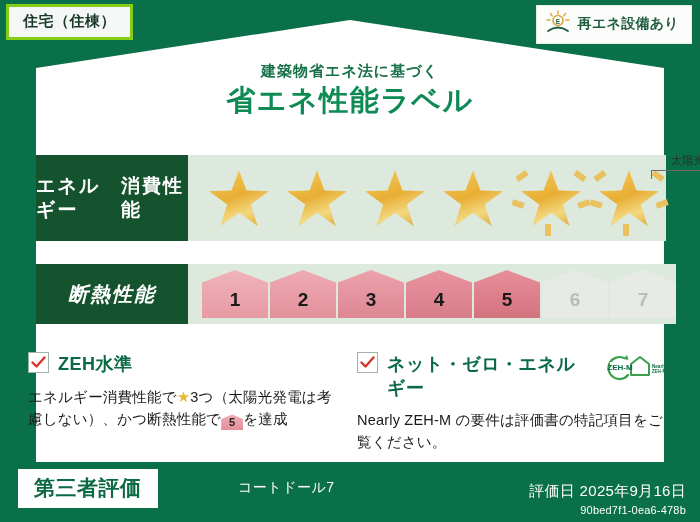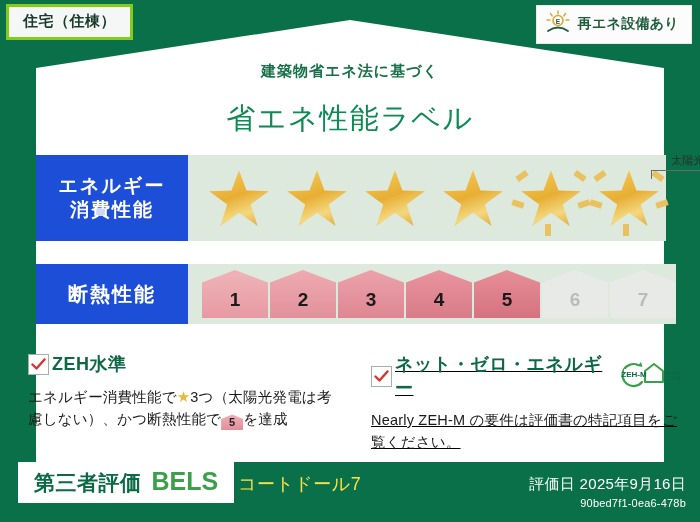--- a/index.html
+++ b/index.html
@@ -41,43 +41,43 @@
     font-size: 14px; font-weight: bold; color: #1f5c3d; letter-spacing: .3px;
   }
 
   
   #title-block {
     position: absolute; left: 0; right: 0; top: 62px;
     text-align: center; z-index: 5;
   }
   #title-sub {
     font-size: 15px; font-weight: bold; color: #167048;
-    letter-spacing: 1px; margin-bottom: 18px;
+    letter-spacing: 1px; margin-bottom: 0;
   }
   #title-main {
-    font-size: 29px; font-weight: normal; color: #0e8a54;
+    font-size: 29px; font-weight: bold; color: #0e8a54;
     letter-spacing: 1.5px;
   }
 
   
   .metric-row {
     position: absolute; left: 36px; display: flex; z-index: 5;
     height: 80px;
   }
   #row-energy { top: 155px; width: 628px; height: 86px; }
   #row-insulation { top: 264px; width: 628px; height: 60px; }
 
   .metric-label {
-    background: #1d4ed8; color: #ffffff;
-    display: flex; flex-direction: column; align-items: center;
+    background: #14532d; color: #ffffff;
+    display: flex; flex-direction: row; align-items: center;
     justify-content: center; flex: 0 0 152px;
     font-weight: bold; letter-spacing: 2px; line-height: 1.25;
   }
   #row-energy .metric-label { font-size: 19px; }
-  #row-insulation .metric-label { font-size: 20px; }
+  #row-insulation .metric-label { font-size: 20px; font-style: italic; }
 
   .metric-value {
     flex: 1; background: #dde9dd; position: relative;
     display: flex; align-items: center;
   }
   #row-insulation .metric-value { background: #dde9dd; }
 
   
   #stars-wrap {
     display: flex; align-items: center; gap: 4px;
@@ -126,53 +126,53 @@
   .grade.off { color: #b9bcb9; background: #e8eae8; }
   .grade.on.g1 { background: linear-gradient(180deg,#f0b3b9 0%, #e79aa3 100%); }
   .grade.on.g2 { background: linear-gradient(180deg,#eeaab2 0%, #e2919b 100%); }
   .grade.on.g3 { background: linear-gradient(180deg,#eca2ab 0%, #dd8793 100%); }
   .grade.on.g4 { background: linear-gradient(180deg,#e9949f 0%, #d87c89 100%); }
   .grade.on.g5 { background: linear-gradient(180deg,#e78e99 0%, #d4737f 100%); }
 
   
   .zeh-col { position: absolute; top: 352px; z-index: 5; }
   #zeh-left  { left: 28px;  width: 305px; }
-  #zeh-right { left: 371px; width: 310px; text-decoration: underline; }
-
-  .zeh-head { display: flex; align-items: center; gap: 3px; margin-bottom: 9px; }
+  #zeh-right { left: 357px; width: 310px; }
+
+  .zeh-head { display: flex; align-items: flex-start; gap: 9px; margin-bottom: 9px; }
   .check-box {
     width: 21px; height: 21px; border: 1px solid #9fb3a6; background: #fff;
     display: flex; align-items: center; justify-content: center;
     flex: 0 0 21px;
   }
   .zeh-title { font-size: 18px; font-weight: bold; color: #0b6a45; letter-spacing: .5px; }
   .zeh-body { font-size: 14.5px; color: #1a1a1a; line-height: 1.55; letter-spacing: .2px; }
 
   .inline-star { display: inline-block; color: #e8b93c; font-size: 15px; }
   .inline-grade {
     display: inline-block; width: 22px; height: 16px; font-size: 11px;
     font-weight: bold; color: #222; text-align: center; line-height: 17px;
     background: linear-gradient(180deg,#f0b0b8 0%, #e28f9a 100%);
     clip-path: polygon(50% 0, 100% 28%, 100% 100%, 0 100%, 0 28%);
     vertical-align: -2px;
   }
   #zehm-logo { margin-left: 14px; flex: 0 0 auto; }
 
   
-  #footer { position: absolute; left: 0; bottom: 8px; width: 700px; height: 60px; z-index: 6; text-decoration: underline; }
+  #footer { position: absolute; left: 0; bottom: 1px; width: 700px; height: 60px; z-index: 6; text-decoration: underline; }
   #bels-box {
     position: absolute; left: 18px; top: 8px;
     background: #ffffff; padding: 5px 16px 6px 16px;
     display: flex; align-items: baseline; gap: 10px;
   }
   #bels-eval { font-size: 21px; font-weight: bold; color: #0b6a45; letter-spacing: .5px; }
   #bels-mark { font-size: 25px; font-weight: bold; color: #3ba04b; letter-spacing: 0px; }
   #property-name {
     position: absolute; left: 238px; top: 18px;
-    font-size: 18px; color: #fde047; letter-spacing: .5px;
+    font-size: 14px; color: #ffffff; letter-spacing: .5px;
   }
   #footer-right { position: absolute; right: 14px; top: 9px; text-align: right; color: #fff; }
   #eval-date { font-size: 15px; letter-spacing: .3px; margin-top: 12px; }
   #eval-id { font-size: 11px; margin-top: 3px; letter-spacing: .2px; }
 </style>
 </head>
 <body>
 
 <div id="label-root">
 
@@ -300,21 +300,20 @@
           <text x="52" y="21" font-size="4.6" fill="#0b6a45" text-anchor="middle" font-family="Liberation Sans, sans-serif" font-weight="bold">ZEH-M</text>
         </svg>
       </span>
     </div>
     <div class="zeh-body">Nearly ZEH-M の要件は評価書の特記項目をご覧ください。</div>
   </div>
 
   <div id="footer">
     <div id="bels-box">
       <span id="bels-eval">第三者評価</span>
-      <span id="bels-mark">BELS</span>
     </div>
     <div id="property-name">コートドール7</div>
     <div id="footer-right">
       <div id="eval-date">評価日 2025年9月16日</div>
       <div id="eval-id">90bed7f1-0ea6-478b</div>
     </div>
   </div>
 
 </div>
 

